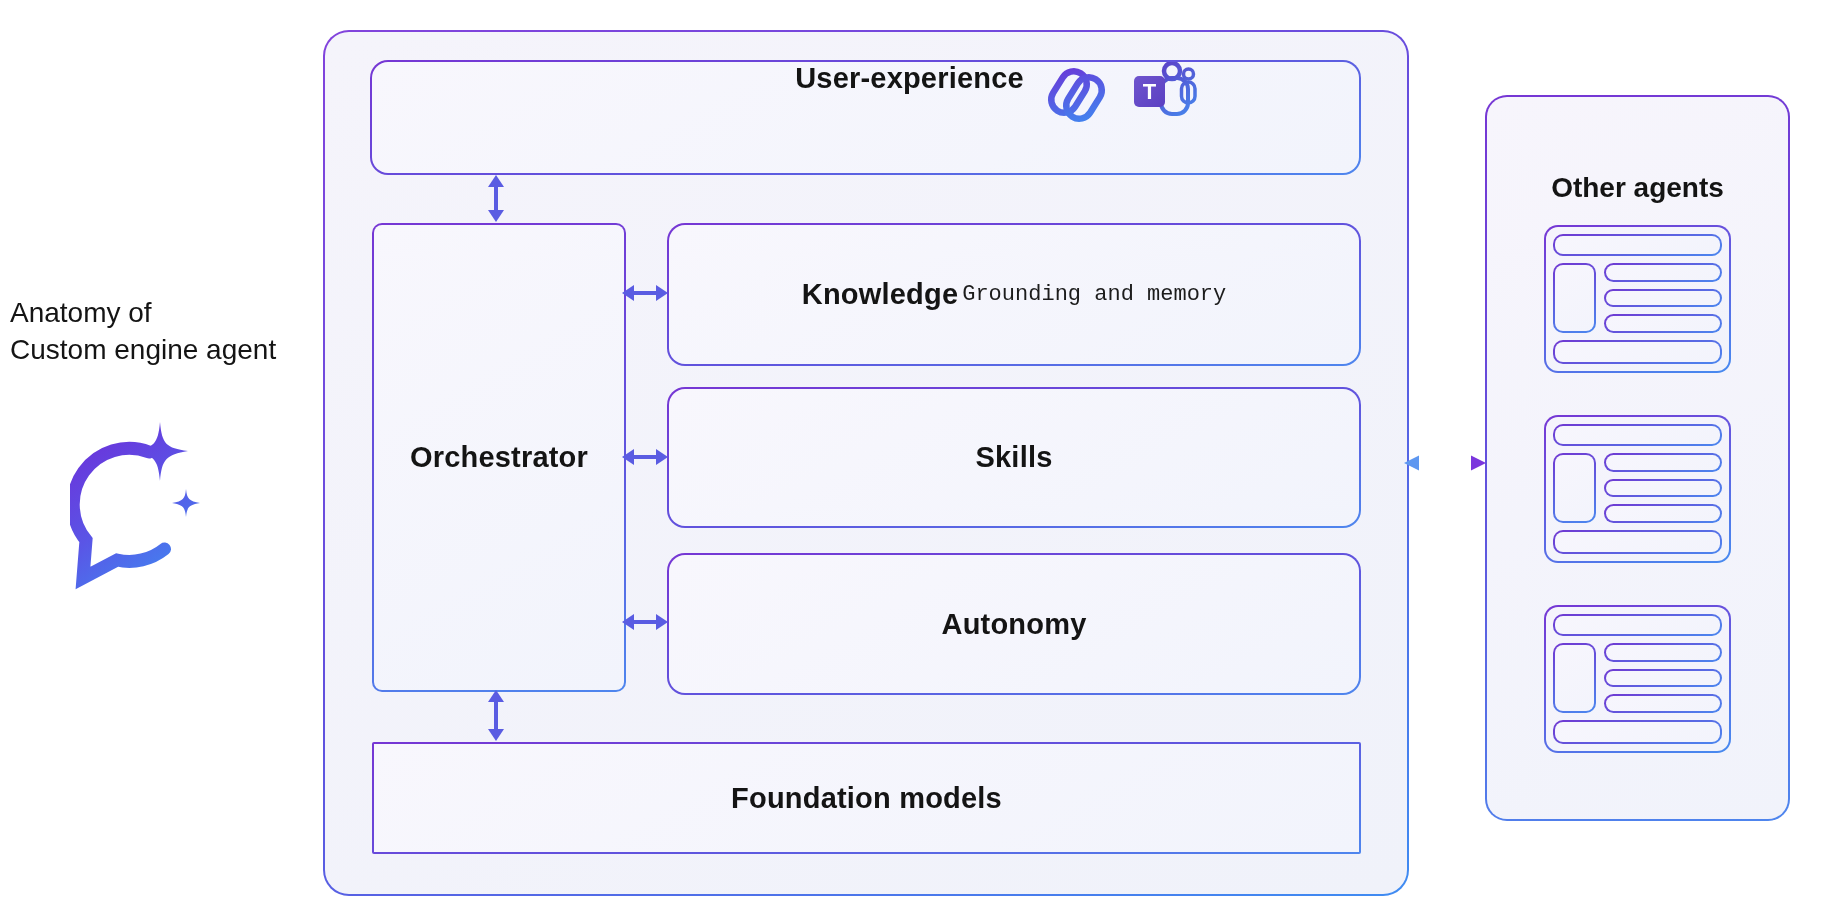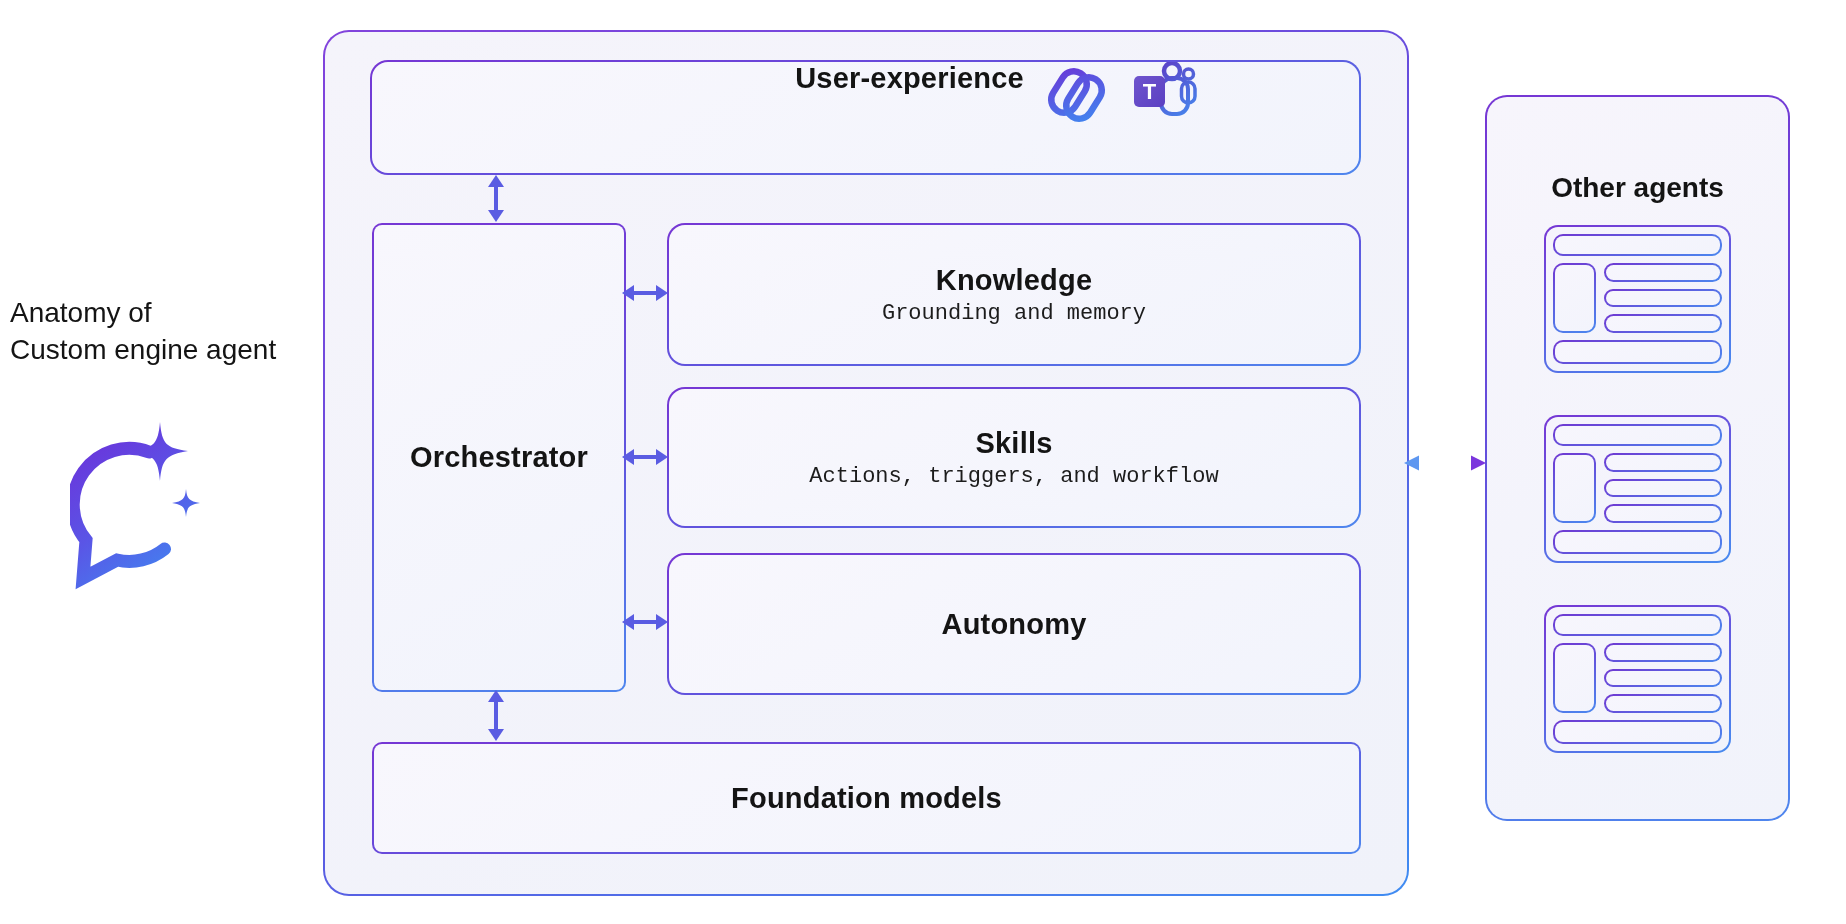--- a/index.html
+++ b/index.html
@@ -19,25 +19,25 @@
     left:323px;top:30px;width:1082px;height:862px;border-radius:26px;
     --fill1:#f5f4fb;--fill2:#f0f2fa;
     background:
       linear-gradient(150deg,var(--fill1),var(--fill2)) padding-box,
       linear-gradient(155deg,#8243dc 0%,#6050de 50%,#3f8cf2 100%) border-box;
   }
   .ux-box{left:370px;top:60px;width:987px;height:111px;border-radius:18px;}
   .orch-box{left:372px;top:223px;width:250px;height:465px;border-radius:10px;
     display:flex;align-items:center;justify-content:center;}
   .module-box{left:667px;width:690px;border-radius:18px;
-    display:flex;flex-direction:column;align-items:center;justify-content:center;gap:4px;}
+    display:flex;flex-direction:row;align-items:center;justify-content:center;gap:4px;}
   .mod-k{top:223px;height:139px;}
   .mod-s{top:387px;height:137px;}
   .mod-a{top:553px;height:138px;text-align:center;}
-  .foundation-box{left:372px;top:742px;width:985px;height:108px;border-radius:10px;
+  .foundation-box{left:372px;top:742px;width:985px;height:108px;border-radius:2px;
     display:flex;align-items:center;justify-content:center;}
   .other-box{left:1485px;top:95px;width:301px;height:722px;border-radius:22px;
     --fill1:#f7f5fc;--fill2:#f1f3fb;}
 
   .h1{font-size:29px;font-weight:bold;letter-spacing:0.2px;}
   .h2{font-size:22px;font-weight:normal;color:#1c1c1c;font-family:Liberation Mono, monospace;}
   .side-title{left:10px;top:294px;width:300px;text-align:left;
     font-size:28px;font-weight:normal;line-height:37px;}
   .other-title{position:absolute;top:43px;left:0;width:100%;text-align:center;
     font-size:28px;font-weight:bold;margin-top:32px;}
@@ -145,21 +145,20 @@
   <div class="abs gb orch-box">
     <div class="h1">Orchestrator</div>
   </div>
 
   <div class="abs gb module-box mod-k">
     <div class="h1">Knowledge</div>
     <div class="h2">Grounding and memory</div>
   </div>
   <div class="abs gb module-box mod-s">
     <div class="h1">Skills</div>
-    <div class="h2">Actions, triggers, and workflow</div>
   </div>
   <div class="abs gb module-box mod-a">
     <div class="h1">Autonomy</div>
   </div>
 
   <div class="abs gb foundation-box">
     <div class="h1">Foundation models</div>
   </div>
 
   <div class="abs varrow" style="left:488px;top:175px;height:47px;">

